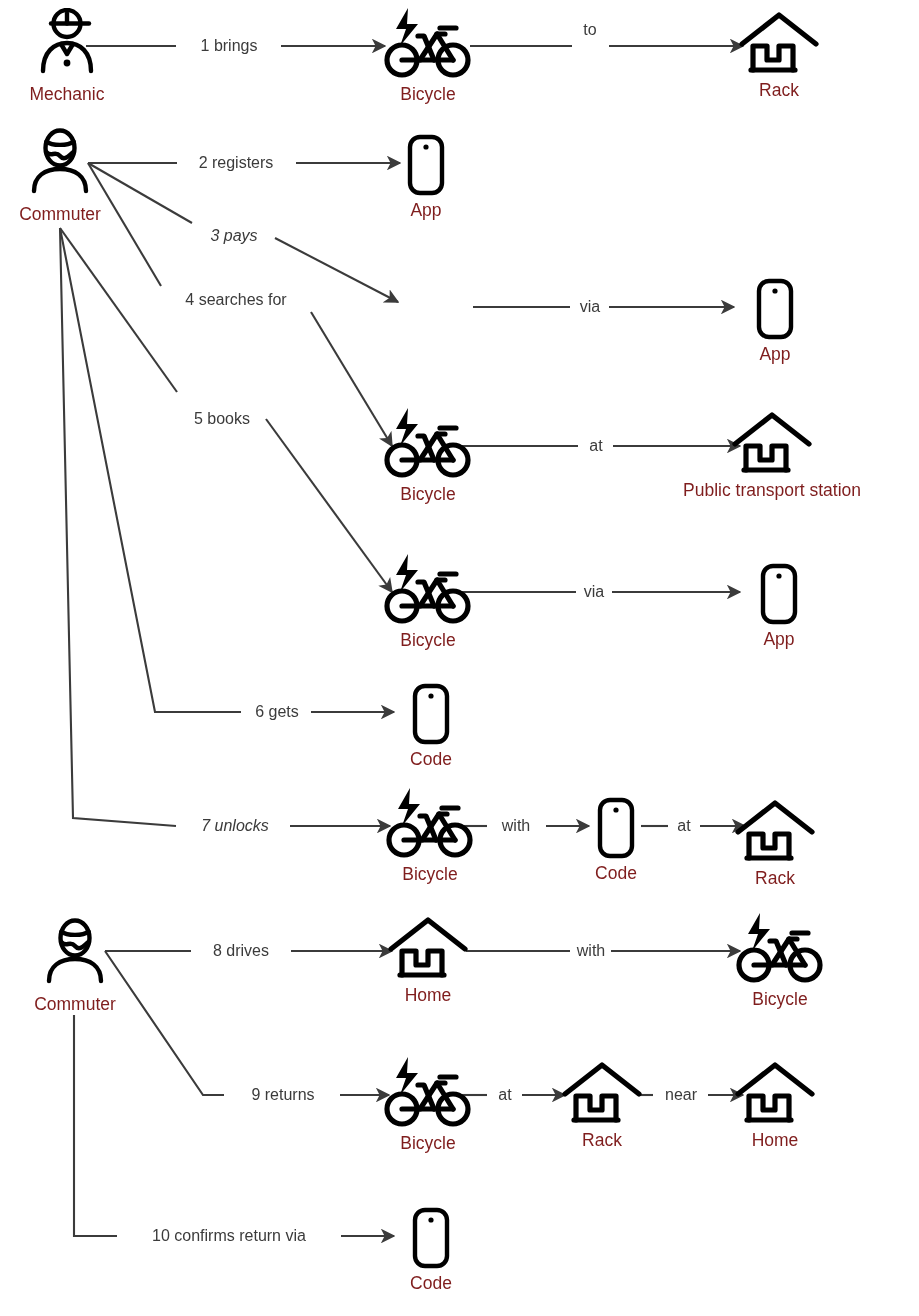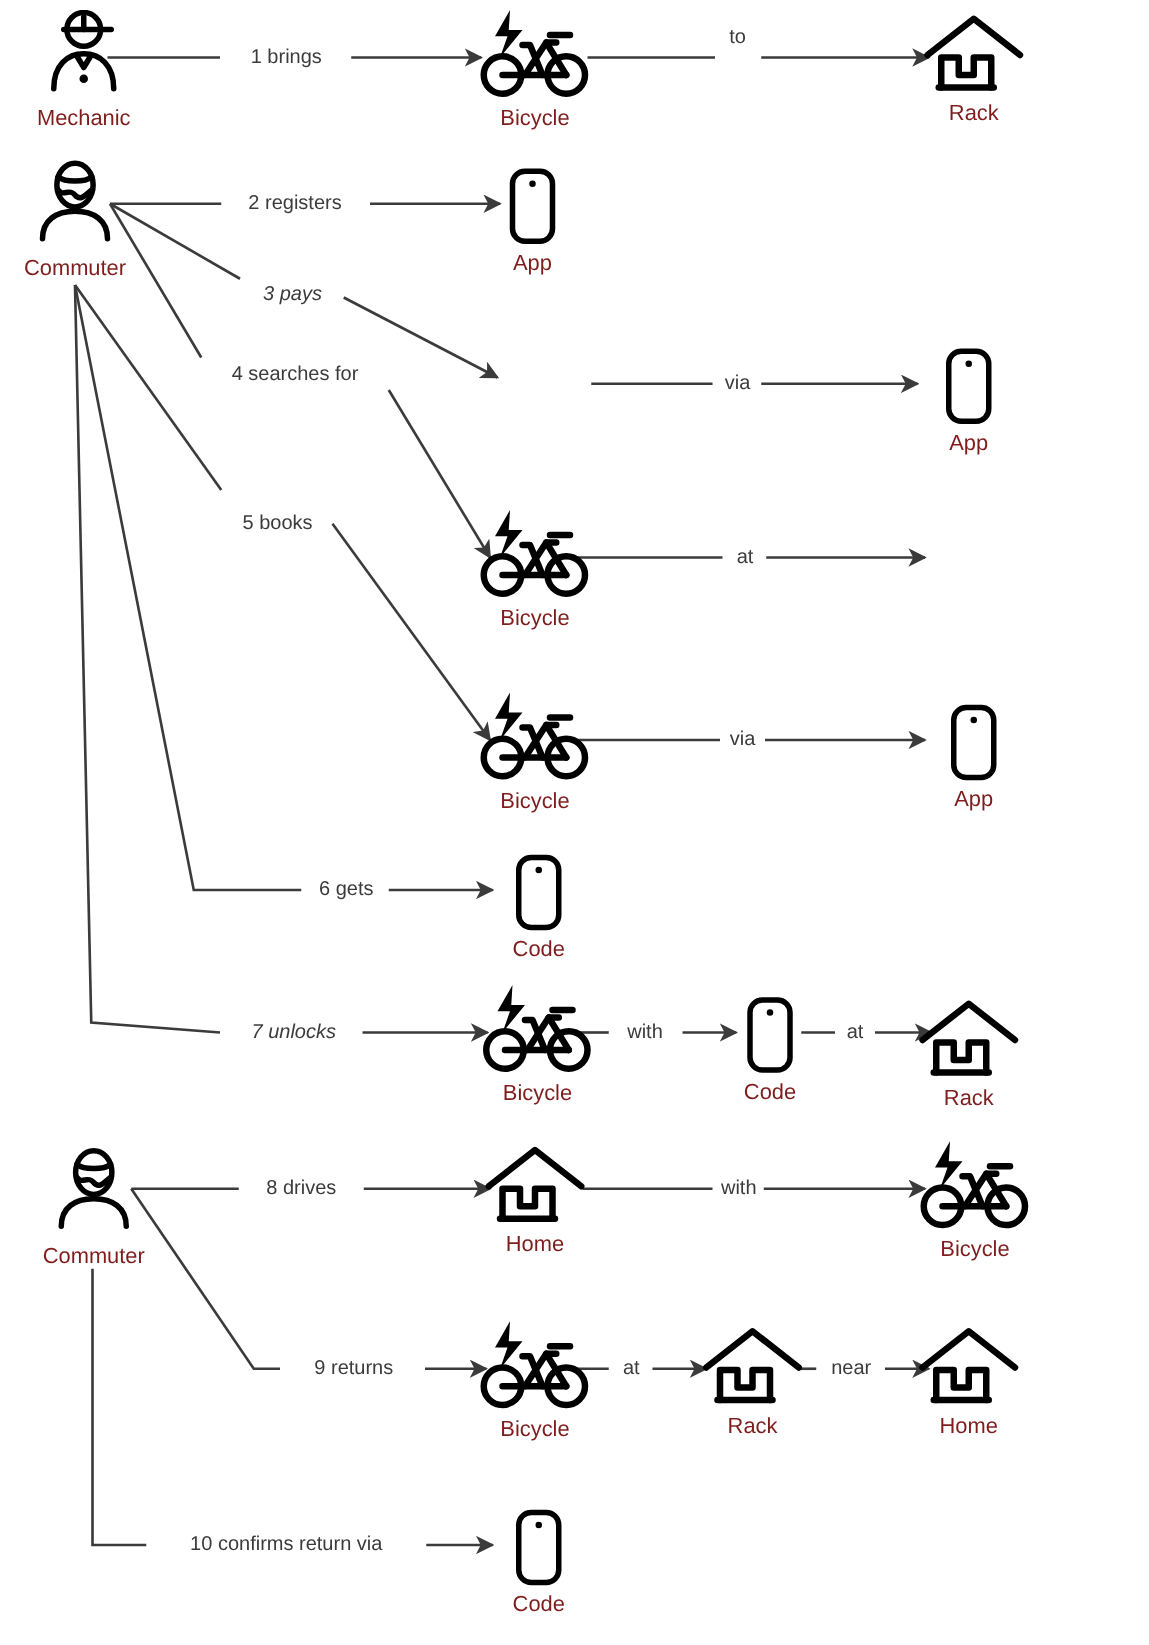--- a/index.html
+++ b/index.html
@@ -221,20 +221,32 @@
           <path d="M 38 54 L 52 54 L 71 54"></path>
           <path d="M 52 54 L 42 30 L 36 30"></path>
           <path d="M 55 28 L 71 54"></path>
           <path d="M 58 22 L 74 22"></path>
         </g>
       </svg>
     </span>
     <span class="caption">Bicycle</span>
   </div>
 
+  <div class="node" style="left:736px; top:412px; width:72px;">
+    <span class="glyph">
+      <svg width="84" height="64" viewBox="0 0 84 64" xmlns="http://www.w3.org/2000/svg">
+        <g fill="none" stroke="#000" stroke-width="5.2" stroke-linecap="round" stroke-linejoin="round">
+          <path d="M 5 32 L 42 3 L 79 32"></path>
+          <path d="M 16 58 L 16 34 L 30 34 L 30 48 L 42 48 L 42 34 L 56 34 L 56 58"></path>
+          <path d="M 14 58 L 58 58"></path>
+        </g>
+      </svg>
+    </span>
+    <span class="caption">Public transport station</span>
+  </div>
 
   <div class="node" style="left:378px; top:552px; width:100px;">
     <span class="glyph">
       <svg width="92" height="74" viewBox="0 0 92 74" xmlns="http://www.w3.org/2000/svg">
         <path d="M 26 2 L 14 23 L 24 23 L 18 40 L 36 18 L 25 18 Z" fill="#000"></path>
         <g fill="none" stroke="#000" stroke-width="5.2" stroke-linecap="round" stroke-linejoin="round">
           <circle cx="20" cy="54" r="15"></circle>
           <circle cx="71" cy="54" r="15"></circle>
           <path d="M 20 54 L 38 54 L 55 28 L 63 28"></path>
           <path d="M 38 54 L 52 54 L 71 54"></path>

